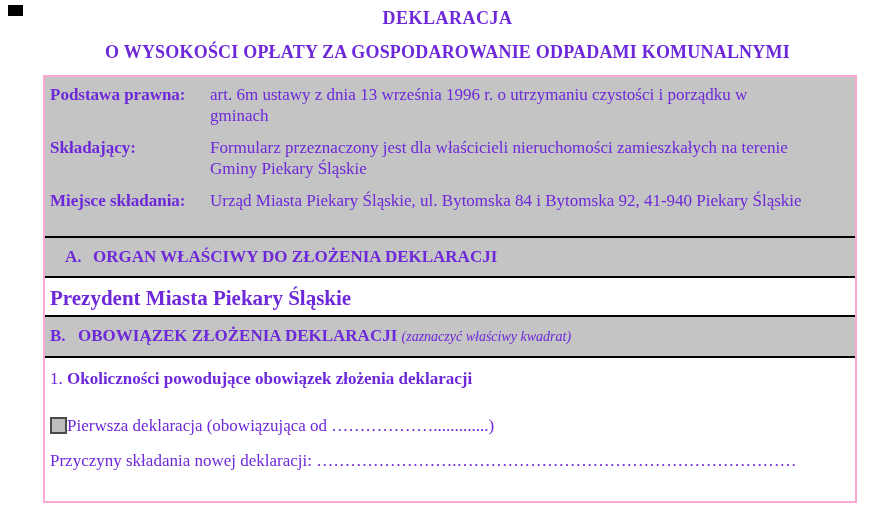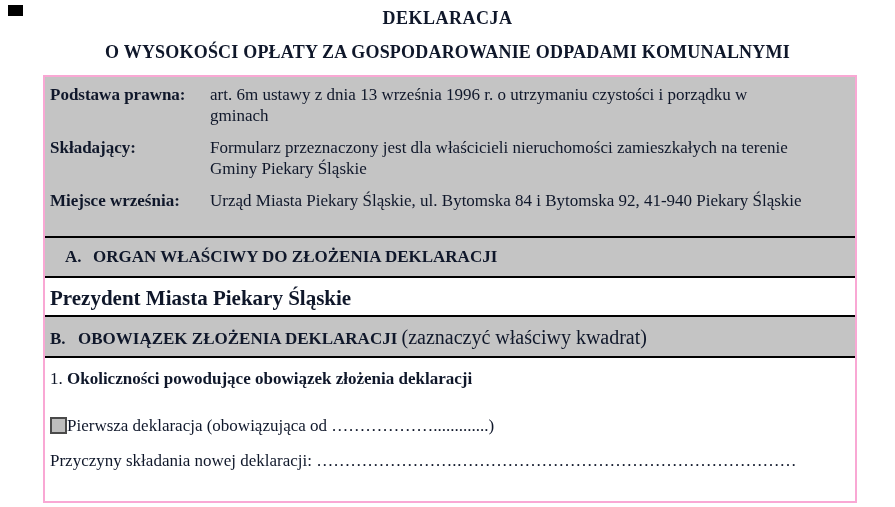--- a/index.html
+++ b/index.html
@@ -1,18 +1,18 @@
 <!DOCTYPE html>
 <html><head>
 <meta charset="utf-8">
 <style>
   html,body{margin:0;padding:0;background:#fff;}
   .doc{
     position:relative;width:895px;height:507px;background:#fff;overflow:hidden;
-    font-family:"Liberation Serif","DejaVu Serif",serif;color:#0f172a;
+    font-family:"Liberation Serif","DejaVu Serif",serif;color:#6d28d9;
   }
   .stray-square{position:absolute;left:8px;top:5px;width:15px;height:11px;background:#000;}
   .title{position:absolute;top:8px;left:0;width:100%;text-align:center;
     font-size:18px;font-weight:bold;letter-spacing:.5px;}
   .subtitle{position:absolute;top:42px;left:0;width:100%;text-align:center;
     font-size:18px;font-weight:bold;letter-spacing:.2px;}
   .form-table{
     position:absolute;left:43px;top:75px;width:814px;height:428px;
     box-sizing:border-box;border:2px solid #f9a8d4;background:#fff;
   }
@@ -21,21 +21,21 @@
   .gray{background:#c4c4c4;}
   .sec-info{height:159px;padding:7px 8px 0 5px;}
   .info-row{display:grid;grid-template-columns:160px 1fr;margin-bottom:11px;
     font-size:17px;line-height:21px;}
   .info-label{font-weight:bold;}
   .info-value{white-space:pre-line;}
   .sec-header{font-size:17px;font-weight:bold;padding:9px 8px 0 5px;}
   .sec-header-a{height:40px;padding-left:20px;}
   .sec-header-b{height:41px;}
   .sec-letter{display:inline-block;width:28px;}
-  .sec-note{font-weight:normal;font-size:20px;}
+  .sec-note{font-weight:normal;font-style:italic;font-size:14px;}
   .sec-body-a{height:39px;background:#fff;font-size:21px;font-weight:bold;
     padding:8px 8px 0 5px;}
   .sec-body-b{height:145px;background:#fff;font-size:17px;padding:10px 10px 0 5px;}
   .item-title-line{line-height:21px;margin-bottom:26px;}
   .item-title{font-weight:bold;}
   .checkbox-row{height:22px;margin-bottom:11px;line-height:22px;white-space:nowrap;}
   .checkbox{display:inline-block;width:13px;height:13px;background:#bdbdbd;
     border:2px solid #4a4a4a;vertical-align:-3px;}
   .reasons-line{margin-top:13px;line-height:21px;white-space:nowrap;overflow:hidden;width:100%;}
 </style>
@@ -56,21 +56,21 @@
         <div class="info-label">Podstawa prawna:</div>
         <div class="info-value">art. 6m ustawy z dnia 13 września 1996 r. o utrzymaniu czystości i porządku w
 gminach</div>
       </div>
       <div class="info-row">
         <div class="info-label">Składający:</div>
         <div class="info-value">Formularz przeznaczony jest dla właścicieli nieruchomości zamieszkałych na terenie
 Gminy  Piekary Śląskie</div>
       </div>
       <div class="info-row">
-        <div class="info-label">Miejsce września:</div>
+        <div class="info-label">Miejsce składania:</div>
         <div class="info-value">Urząd Miasta Piekary Śląskie, ul. Bytomska 84 i Bytomska 92, 41-940 Piekary Śląskie</div>
       </div>
     </div>
 
     <div class="sec sec-header sec-header-a gray">
       <span class="sec-letter">A.</span><span>ORGAN WŁAŚCIWY DO ZŁOŻENIA DEKLARACJI</span>
     </div>
 
     <div class="sec sec-body-a">
       <div>Prezydent Miasta Piekary Śląskie</div>

